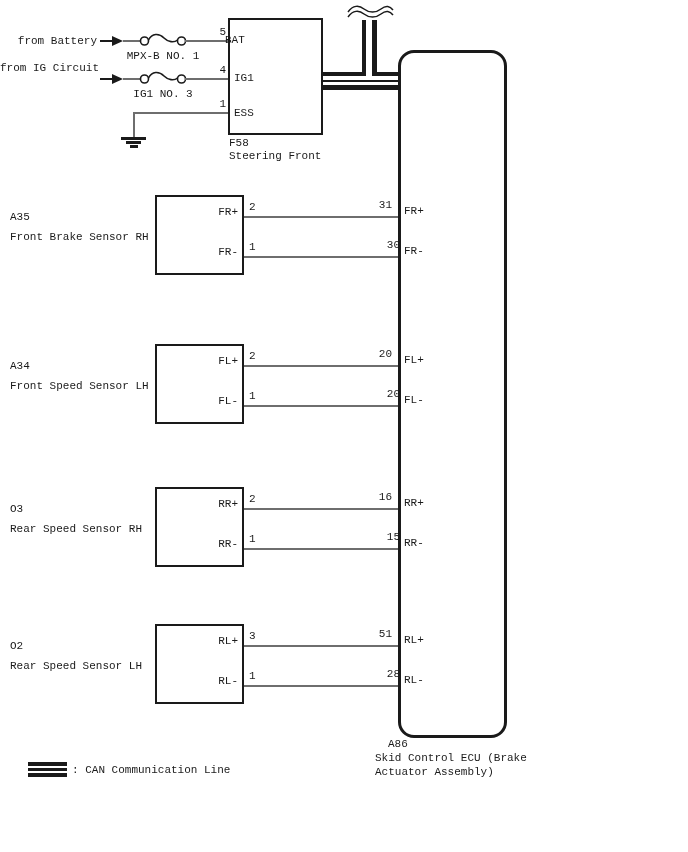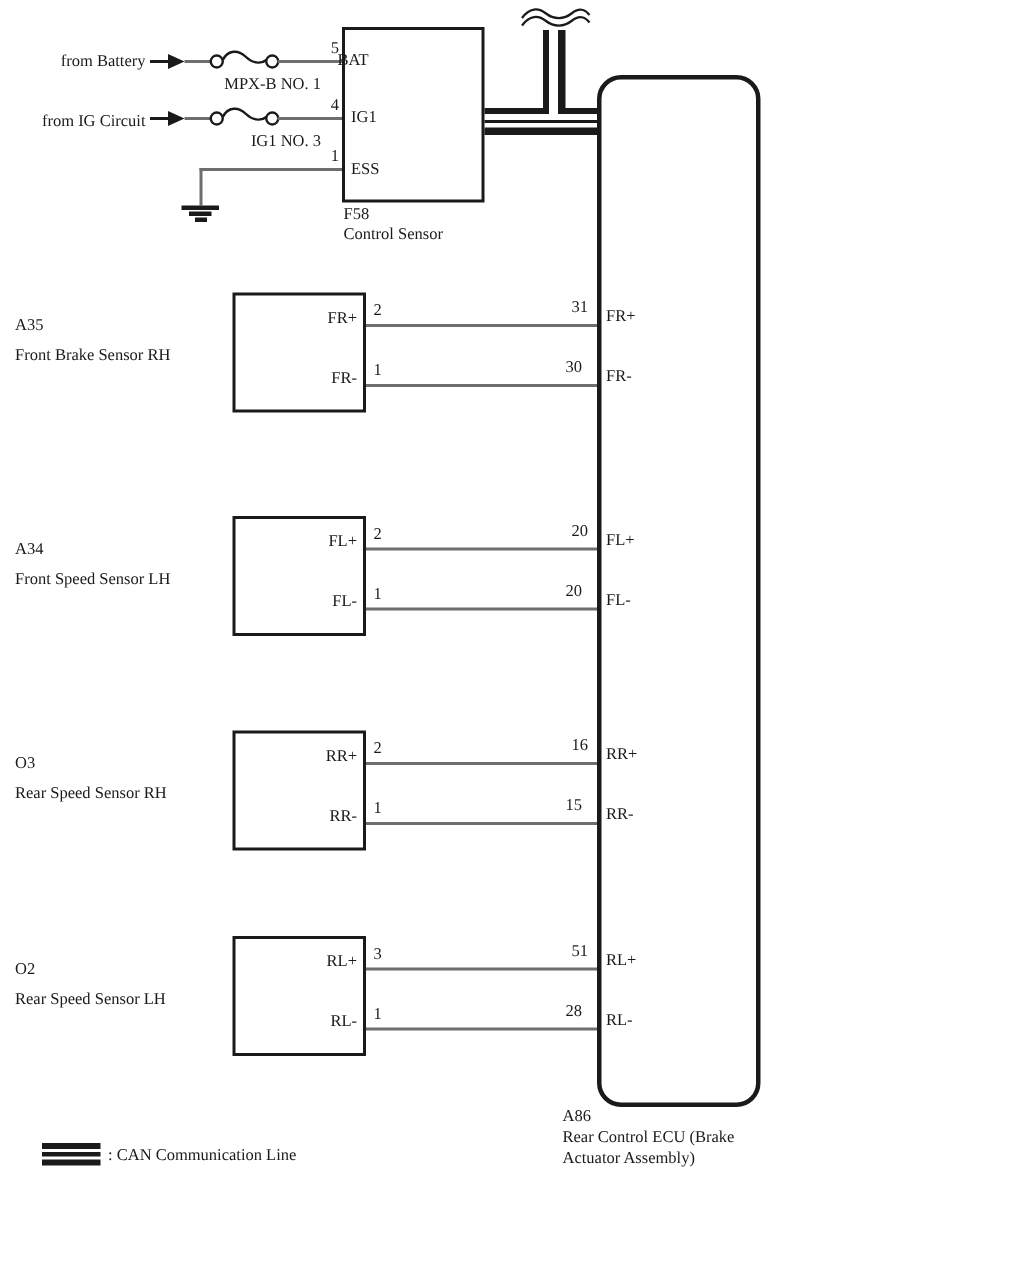--- a/index.html
+++ b/index.html
@@ -1,39 +1,39 @@
 <!DOCTYPE html>
 <html><head>
 <meta charset="utf-8">
 <style>
   html,body{margin:0;padding:0;background:#fff}
   .page{position:relative;width:688px;height:852px;background:#ffffff;
-        font-family:Liberation Serif, serif;font-size:11px;color:#1a1a1a;overflow:hidden}
+        font-family:Liberation Mono, monospace;font-size:11px;color:#1a1a1a;overflow:hidden}
   .txt{position:absolute;white-space:nowrap;line-height:12px}
   .rt{text-align:right}
-  .ct{text-align:right}
+  .ct{text-align:center}
   .wire{position:absolute;height:2px;background:#6e6e6e}
   .blk{position:absolute;background:#1a1a1a}
   .wht{position:absolute;background:#ffffff}
   .box{position:absolute;border:2px solid #1a1a1a;box-sizing:border-box;background:#fff}
   .ecu-box{position:absolute;left:398px;top:50px;width:109px;height:688px;
            border:3px solid #1a1a1a;border-radius:16px;box-sizing:border-box;background:#fff}
   .tri{position:absolute;width:0;height:0;border-top:5px solid transparent;
        border-bottom:5px solid transparent;border-left:11px solid #1a1a1a}
   .sec{position:absolute;left:0;width:688px;height:82px}
   .sec .code{left:10px;top:16px}
   .sec .name{left:10px;top:36px}
   .sec .sbox{position:absolute;left:155px;top:0;width:89px;height:80px;
              border:2px solid #1a1a1a;box-sizing:border-box;background:#fff}
   .sec .w1{left:244px;top:21px;width:154px}
   .sec .w2{left:244px;top:61px;width:154px}
   .sec .pinL1{left:249px;top:6px}
   .sec .pinL2{left:249px;top:46px}
   .sec .pinR1{left:352px;top:4px;width:40px}
-  .sec .pinR2{left:348px;top:44px;width:40px}
+  .sec .pinR2{left:360px;top:44px;width:40px}
   .sec .term1{left:153px;top:11px;width:85px}
   .sec .term2{left:153px;top:51px;width:85px}
   .sec .eterm1{left:404px;top:10px}
   .sec .eterm2{left:404px;top:50px}
   svg{position:absolute;overflow:visible}
 </style>
 </head>
 <body>
 
 <div class="page">
@@ -44,21 +44,21 @@
   <div class="wire" style="left:123px;top:40px;width:20px"></div>
   <svg style="left:139px;top:31px" width="48" height="20" viewBox="0 0 48 20">
     <circle cx="5.5" cy="10" r="4" fill="#fff" stroke="#1a1a1a" stroke-width="1.6"></circle>
     <circle cx="42.5" cy="10" r="4" fill="#fff" stroke="#1a1a1a" stroke-width="1.6"></circle>
     <path d="M9.5 9 C13 2 20 2 25 7 C29 11 35 12 38.5 9" fill="none" stroke="#1a1a1a" stroke-width="1.6"></path>
   </svg>
   <div class="wire" style="left:185px;top:40px;width:43px"></div>
   <div class="txt ct" style="left:112px;top:50px;width:102px">MPX-B NO. 1</div>
   <div class="txt rt" style="left:196px;top:26px;width:30px">5</div>
 
-  <div class="txt rt" style="left:0;top:75px;width:97px">from IG Circuit</div>
+  <div class="txt rt" style="left:0;top:62px;width:97px">from IG Circuit</div>
   <div class="blk" style="left:100px;top:78px;width:12px;height:2px"></div>
   <div class="tri" style="left:112px;top:74px"></div>
   <div class="wire" style="left:123px;top:78px;width:20px"></div>
   <svg style="left:139px;top:69px" width="48" height="20" viewBox="0 0 48 20">
     <circle cx="5.5" cy="10" r="4" fill="#fff" stroke="#1a1a1a" stroke-width="1.6"></circle>
     <circle cx="42.5" cy="10" r="4" fill="#fff" stroke="#1a1a1a" stroke-width="1.6"></circle>
     <path d="M9.5 9 C13 2 20 2 25 7 C29 11 35 12 38.5 9" fill="none" stroke="#1a1a1a" stroke-width="1.6"></path>
   </svg>
   <div class="wire" style="left:185px;top:78px;width:43px"></div>
   <div class="txt ct" style="left:112px;top:88px;width:102px">IG1 NO. 3</div>
@@ -69,36 +69,36 @@
   <div class="wire" style="left:133px;top:112px;width:2px;height:25px"></div>
   <div class="blk" style="left:121px;top:137px;width:25px;height:3px"></div>
   <div class="blk" style="left:126px;top:141px;width:15px;height:3px"></div>
   <div class="blk" style="left:130px;top:145px;width:8px;height:3px"></div>
 
   <div class="box" style="left:228px;top:18px;width:95px;height:117px"></div>
   <div class="txt" style="left:225px;top:34px">BAT</div>
   <div class="txt" style="left:234px;top:72px">IG1</div>
   <div class="txt" style="left:234px;top:107px">ESS</div>
   <div class="txt" style="left:229px;top:137px">F58</div>
-  <div class="txt" style="left:229px;top:150px">Control Sensor</div>
+  <div class="txt" style="left:229px;top:150px">Steering Front</div>
 
   <div class="blk" style="left:323px;top:72px;width:75px;height:4px"></div>
   <div class="wht" style="left:366px;top:72px;width:6px;height:4px"></div>
   <div class="blk" style="left:323px;top:80px;width:75px;height:2px"></div>
   <div class="blk" style="left:323px;top:85px;width:75px;height:5px"></div>
   <div class="blk" style="left:362px;top:20px;width:4px;height:56px"></div>
   <div class="blk" style="left:372px;top:20px;width:5px;height:56px"></div>
   <svg style="left:345px;top:4px" width="50" height="18" viewBox="0 0 50 18">
     <path d="M3 8 C8 1 14 1 19 5 C24 9 31 9 36 5 C41 1 45 2 48 6" fill="none" stroke="#1a1a1a" stroke-width="1.5"></path>
     <path d="M3 13 C8 6 14 6 19 10 C24 14 31 14 36 10 C41 6 45 7 48 11" fill="none" stroke="#1a1a1a" stroke-width="1.5"></path>
   </svg>
 
   <div class="ecu-box"></div>
-  <div class="txt" style="left:375px;top:738px">A86</div>
-  <div class="txt" style="left:375px;top:752px">Rear Control ECU (Brake</div>
+  <div class="txt" style="left:388px;top:738px">A86</div>
+  <div class="txt" style="left:375px;top:752px">Skid Control ECU (Brake</div>
   <div class="txt" style="left:375px;top:766px">Actuator Assembly)</div>
 
   <div class="sec" style="top:195px">
     <div class="txt code">A35</div>
     <div class="txt name">Front Brake Sensor RH</div>
     <div class="sbox"></div>
     <div class="txt rt term1">FR+</div>
     <div class="txt rt term2">FR-</div>
     <div class="wire w1"></div>
     <div class="wire w2"></div>

